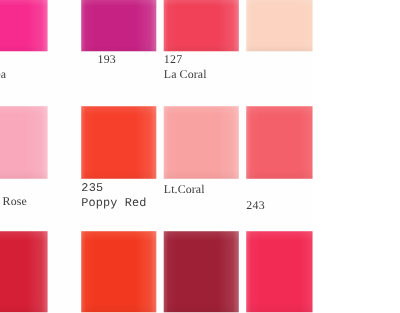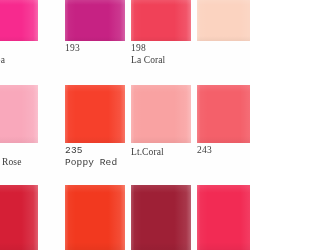--- a/index.html
+++ b/index.html
@@ -97,29 +97,29 @@
       <div class="swatch-chip" id="chip-0-0" style="background-color: rgb(247, 42, 142);"></div>
     </div>
     <div class="swatch-caption" style="left:-22px;width:60px;top:44px;">
       <span class="swatch-code">187</span>
       <span class="swatch-name">Azalea</span>
     </div>
 
     <div class="swatch-cell" style="left:65px;width:60px;height:41px;">
       <div class="swatch-chip" id="chip-0-1" style="background-color: rgb(198, 34, 131);"></div>
     </div>
-    <div class="swatch-caption" style="left:65px;width:60px;top:44px;">
+    <div class="swatch-caption" style="left:78px;width:60px;top:44px;">
       <span class="swatch-code">193</span>
     </div>
 
     <div class="swatch-cell" style="left:131px;width:60px;height:41px;">
       <div class="swatch-chip" id="chip-0-2" style="background-color: rgb(240, 65, 88);"></div>
     </div>
     <div class="swatch-caption" style="left:131px;width:60px;top:44px;">
-      <span class="swatch-code">198</span>
+      <span class="swatch-code">127</span>
       <span class="swatch-name">La Coral</span>
     </div>
 
     <div class="swatch-cell" style="left:197px;width:60px;height:41px;">
       <div class="swatch-chip" id="chip-0-3" style="background-color: rgb(251, 211, 192);"></div>
     </div>
   </div>
 
   <div class="swatch-row" style="top:85px;height:80px;">
 
@@ -142,21 +142,21 @@
     <div class="swatch-cell" style="left:131px;width:60px;height:58px;">
       <div class="swatch-chip" id="chip-1-2" style="background-color: rgb(249, 162, 162);"></div>
     </div>
     <div class="swatch-caption" style="left:131px;width:60px;top:61px;">
       <span class="swatch-name">Lt.Coral</span>
     </div>
 
     <div class="swatch-cell" style="left:197px;width:60px;height:58px;">
       <div class="swatch-chip" id="chip-1-3" style="background-color: rgb(244, 96, 106);"></div>
     </div>
-    <div class="swatch-caption" style="left:197px;width:60px;top:61px;">
+    <div class="swatch-caption" style="left:197px;width:60px;top:76px;">
       <span class="swatch-code">243</span>
     </div>
   </div>
 
   <div class="swatch-row" style="top:185px;height:65px;">
 
     <div class="swatch-cell" style="left:-22px;width:60px;height:65px;">
       <div class="swatch-chip" id="chip-2-0" style="background-color: rgb(213, 31, 54);"></div>
     </div>
     <div class="swatch-cell" style="left:65px;width:60px;height:65px;">

